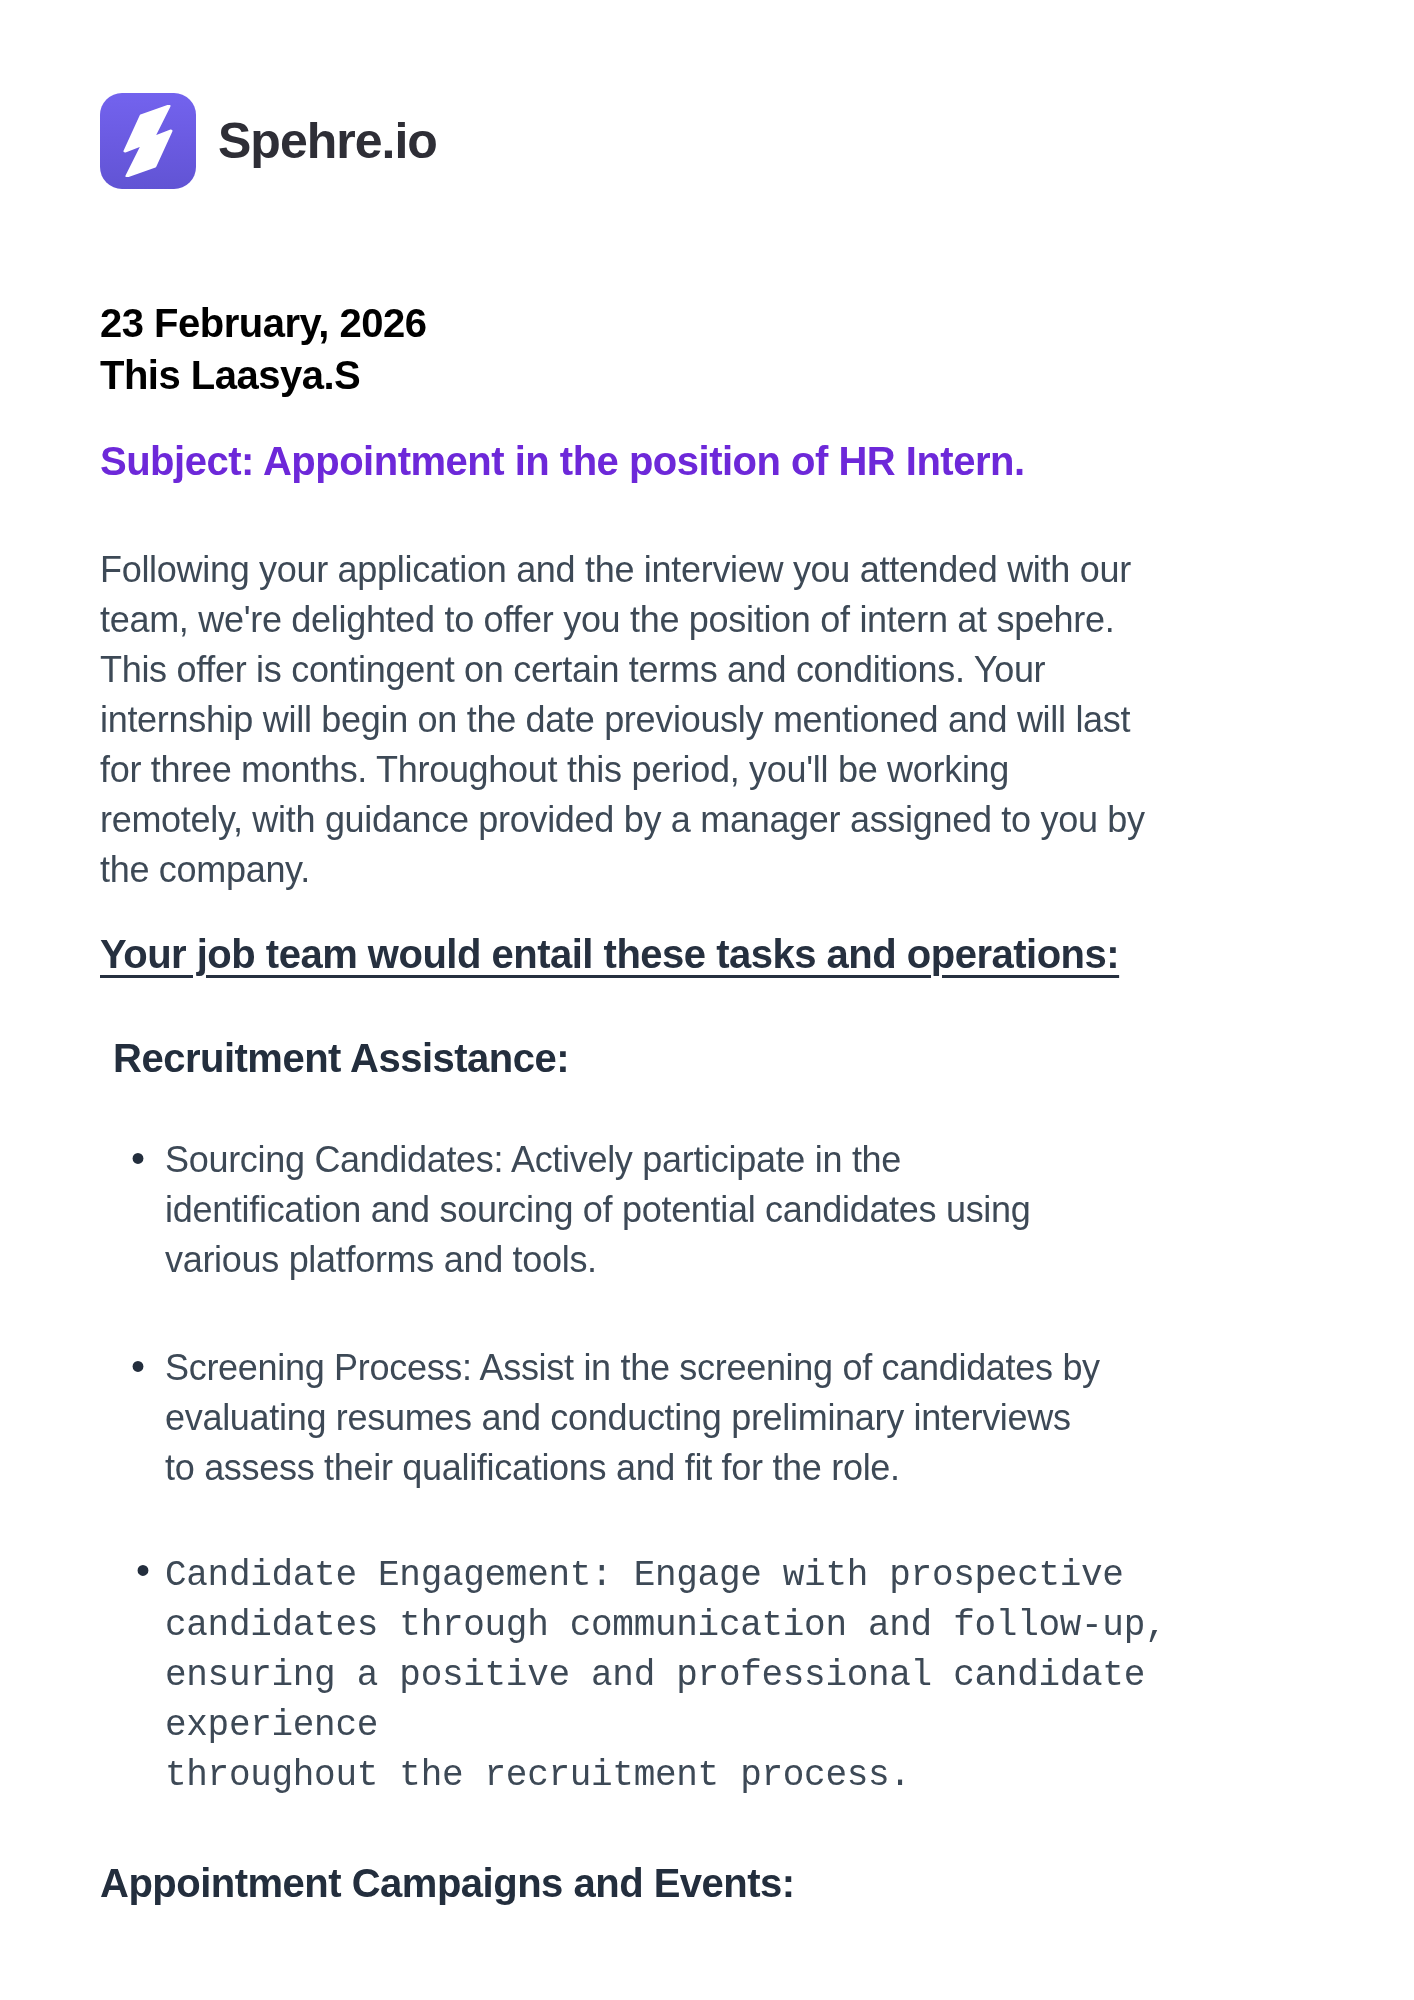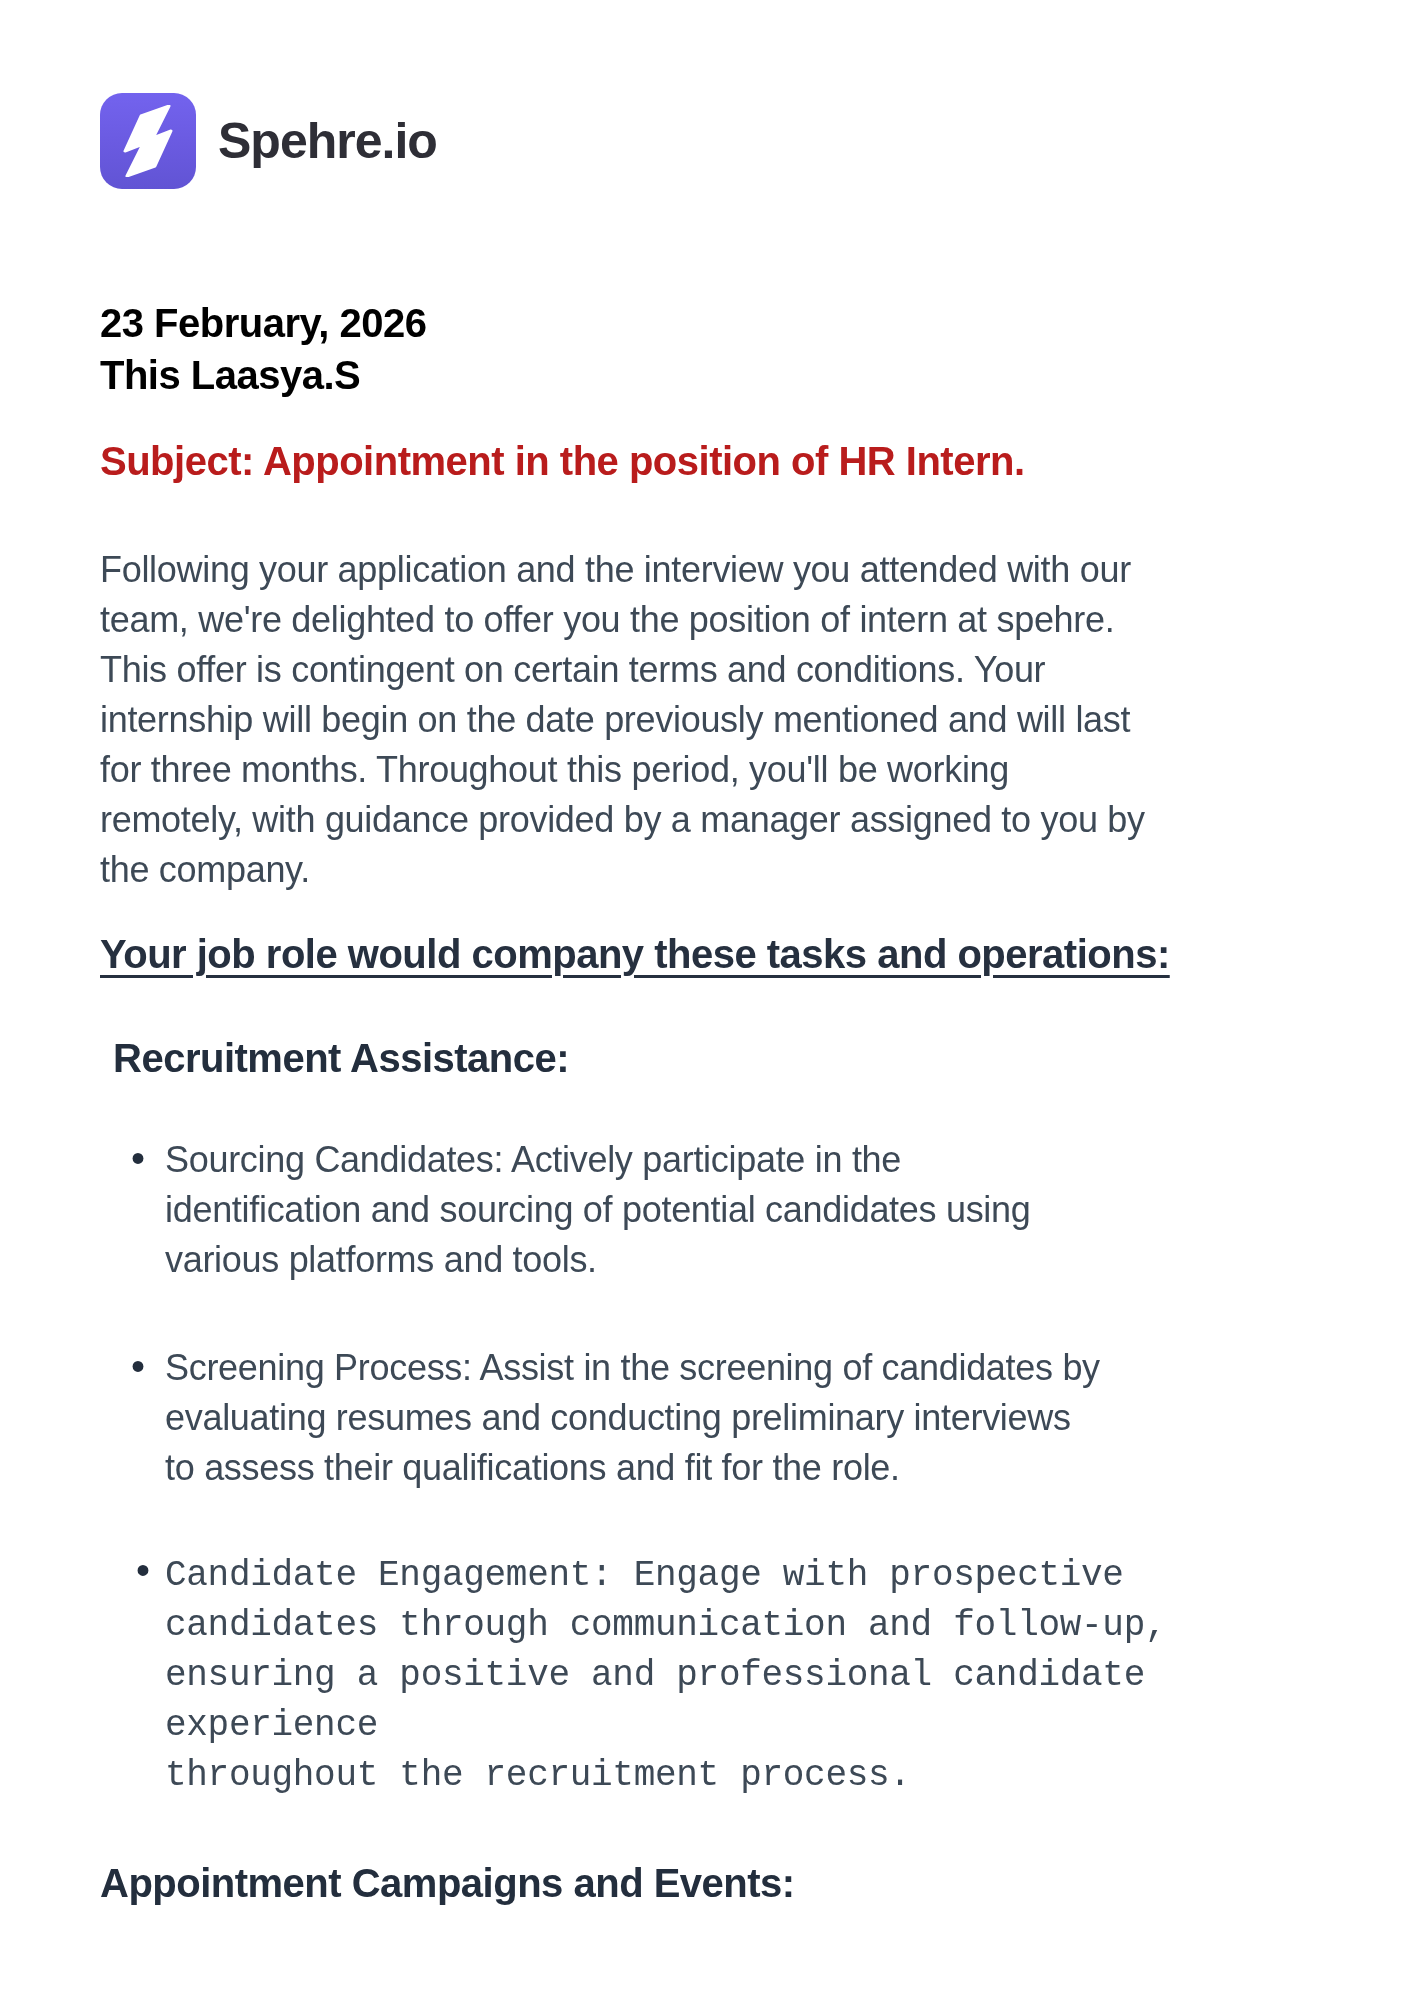--- a/index.html
+++ b/index.html
@@ -48,21 +48,21 @@
   .date-line, .greeting-line {
     color: #000000;
     font-size: 40px;
     font-weight: 700;
     line-height: 52px;
     letter-spacing: -0.5px;
   }
   .date-block { margin-bottom: 34px; }
 
   .subject-line {
-    color: #b91c1c;
+    color: #6d28d9;
     font-size: 40px;
     font-weight: 700;
     line-height: 52px;
     letter-spacing: -0.5px;
     margin-bottom: 58px;
   }
 
   .body-text {
     color: #3d4956;
     font-size: 36px;
@@ -135,21 +135,21 @@
   <div class="subject-line">Subject: Appointment in the position of HR Intern.</div>
 
   <div class="body-text intro-paragraph">Following your application and the interview you attended with our
 team, we're delighted to offer you the position of intern at spehre.
 This offer is contingent on certain terms and conditions. Your
 internship will begin on the date previously mentioned and will last
 for three months. Throughout this period, you'll be working
 remotely, with guidance provided by a manager assigned to you by
 the company.</div>
 
-  <div class="tasks-heading">Your job role would company these tasks and operations:</div>
+  <div class="tasks-heading">Your job team would entail these tasks and operations:</div>
 
   <div class="section-title assistance">Recruitment Assistance:</div>
 
   <ul class="task-list">
     <li class="body-text">Sourcing Candidates: Actively participate in the
 identification and sourcing of potential candidates using
 various platforms and tools.</li>
     <li class="body-text">Screening Process: Assist in the screening of candidates by
 evaluating resumes and conducting preliminary interviews
 to assess their qualifications and fit for the role.</li>

